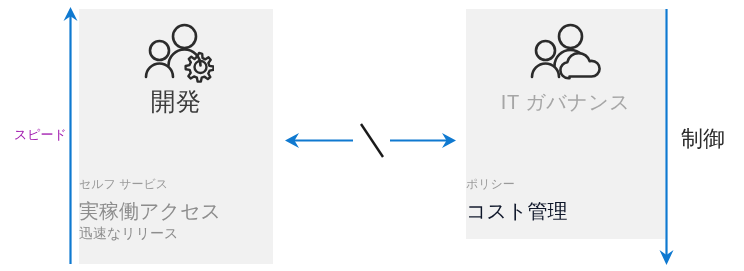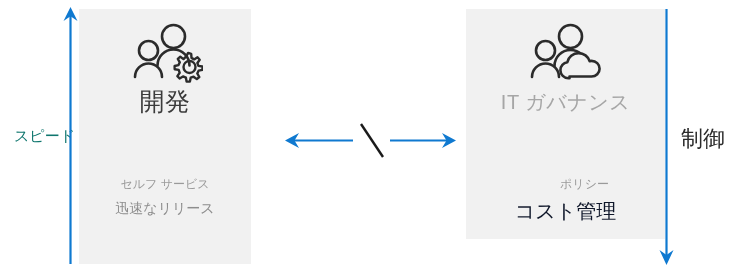--- a/index.html
+++ b/index.html
@@ -17,21 +17,21 @@
     height: 271px;
     background: #ffffff;
     overflow: hidden;
   }
 
   
   .panel {
     position: absolute;
     background: #f1f1f1;
   }
-  #panel-dev   { left: 79px;  top: 9px; width: 172px; height: 255px; }
+  #panel-dev   { left: 79px;  top: 9px; width: 194px; height: 255px; }
   #panel-gov   { left: 466px; top: 9px; width: 199px; height: 230px; }
 
   
   .panel-icon {
     position: absolute;
     left: 0;
     top: 14px;
     width: 100%;
     display: flex;
     justify-content: center;
@@ -58,49 +58,49 @@
     font-size: 20px;
     color: #a6a6a6;
     letter-spacing: 0.5px;
   }
 
   
   .bullets {
     position: absolute;
     left: 0;
     width: 100%;
-    text-align: center;
+    text-align: left;
   }
   #bullets-dev { top: 168px; }
   #bullets-gov { top: 168px; }
 
   .bullet { line-height: 1.18; white-space: nowrap; }
 
   .b-small  { font-size: 12px; color: #9a9a9a; }
   .b-medium { font-size: 14px; color: #8d8d8d; }
   .b-large  { font-size: 20px; color: #8d8d8d; }
   .b-xlarge { font-size: 20px; color: #0f172a; }
 
   #bullets-dev .bullet:nth-child(1) { margin-bottom: 9px; }
   #bullets-dev .bullet:nth-child(2) { margin-bottom: 1px; }
 
-  #bullets-gov .bullet:nth-child(1) { margin-bottom: 9px; padding-left: 38px; }
+  #bullets-gov .bullet:nth-child(1) { margin-bottom: 9px; }
   #bullets-gov .bullet:nth-child(2) { margin-bottom: 6px; }
 
   
   .axis-label {
     position: absolute;
     white-space: nowrap;
     line-height: 1;
   }
   #label-speed {
     left: 14px;
     top: 128px;
-    font-size: 15px;
-    color: #0f766e;
+    font-size: 13px;
+    color: #a21caf;
   }
   #label-control {
     left: 681px;
     top: 128px;
     font-size: 22px;
     color: #2b2b2b;
   }
 
   
   #vectors {
@@ -134,20 +134,21 @@
           <path d="M59.2 33.4l1.9-3.5 3.1 1 .3 4 2.6 1.5 3.4-2.1 2.2 2.4-2.3 3.3 1 2.9 4 .6.1 3.3-3.9.9-1.3 2.8 2 3.5-2.5 2.1-3.2-2.4-2.9 1-.8 3.9-3.3-.1-.7-3.9-2.9-1.2-3.4 2.1-2.2-2.4 2.3-3.3-1-2.9-4-.6-.1-3.3 3.9-.9 1.3-2.8-2-3.5 2.5-2.1 3.2 2.4z"></path>
           <circle cx="62.5" cy="44" r="6"></circle>
         </g>
       </svg>
     </div>
 
     <div class="panel-title" id="title-dev">開発</div>
 
     <div class="bullets" id="bullets-dev">
       <div class="bullet b-small">セルフ サービス</div>
+      <div class="bullet b-large">実稼働アクセス</div>
       <div class="bullet b-medium">迅速なリリース</div>
     </div>
   </div>
 
   <div class="panel" id="panel-gov">
 
     <div class="panel-icon">
       <svg width="76" height="62" viewBox="0 0 76 62" fill="none" stroke="#2b2b2b" stroke-width="2.6" stroke-linecap="round" stroke-linejoin="round">
 
         <circle cx="42.5" cy="13.5" r="11.5"></circle>

